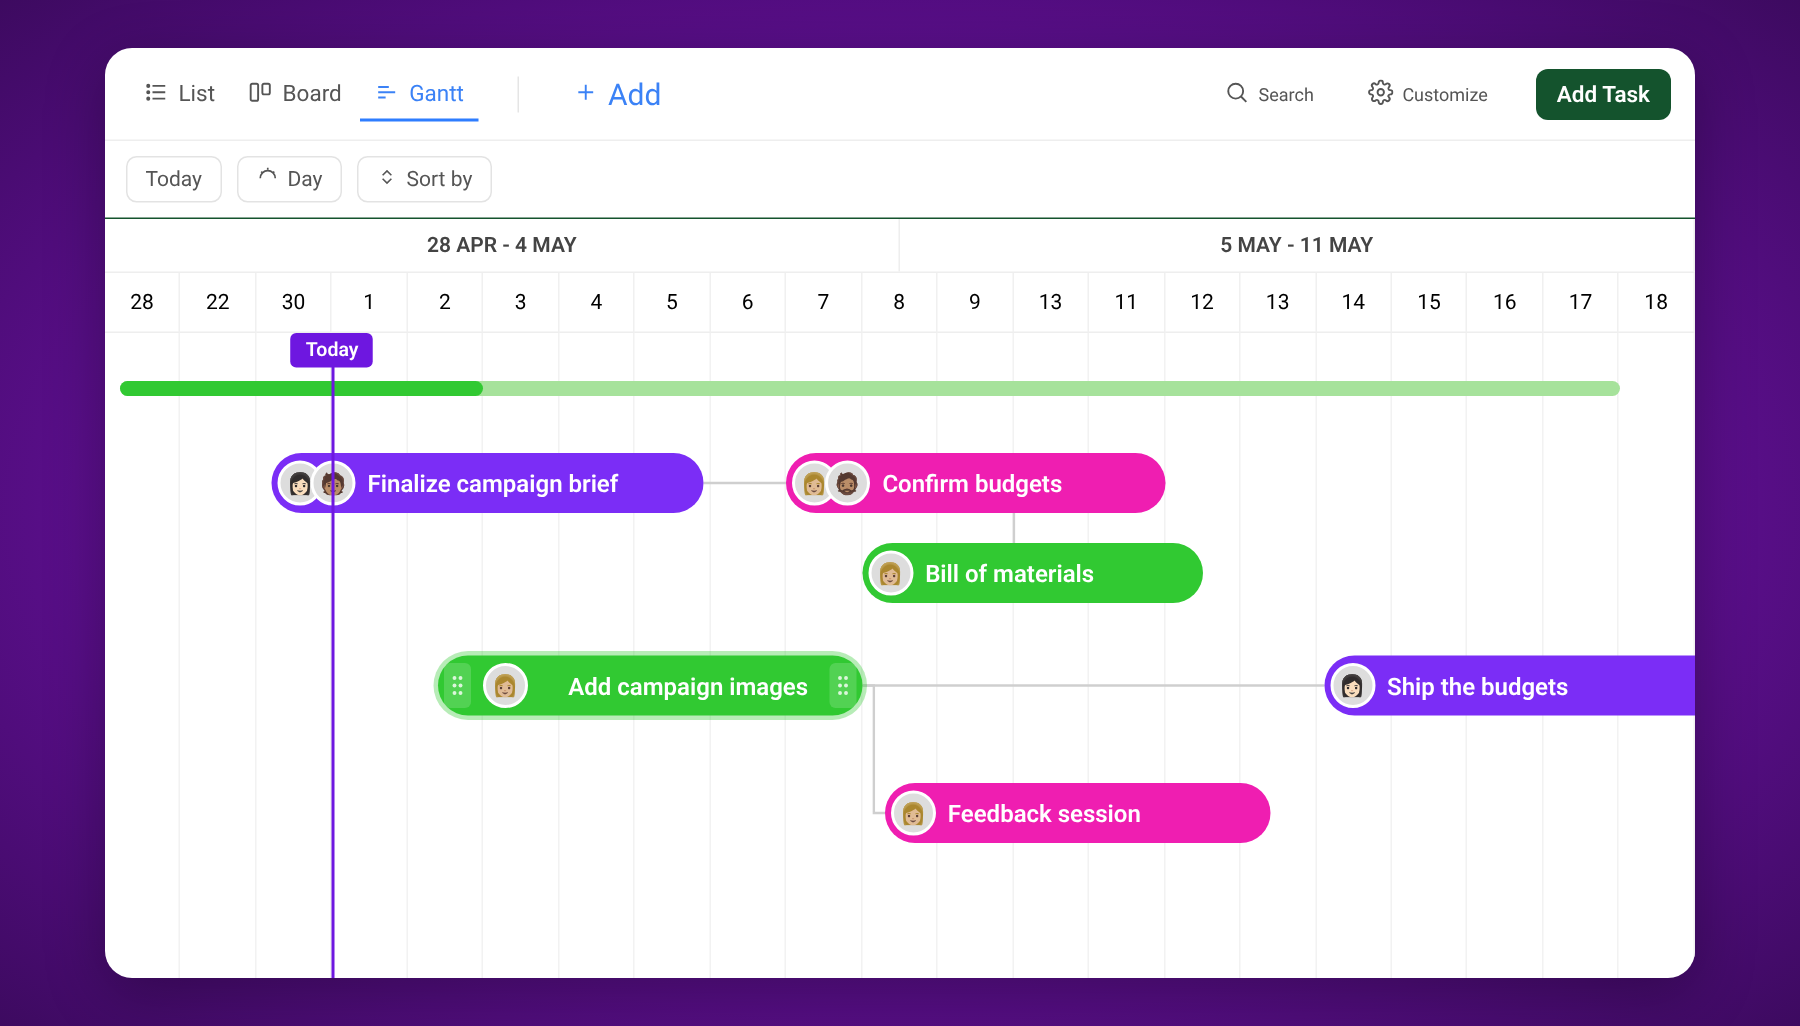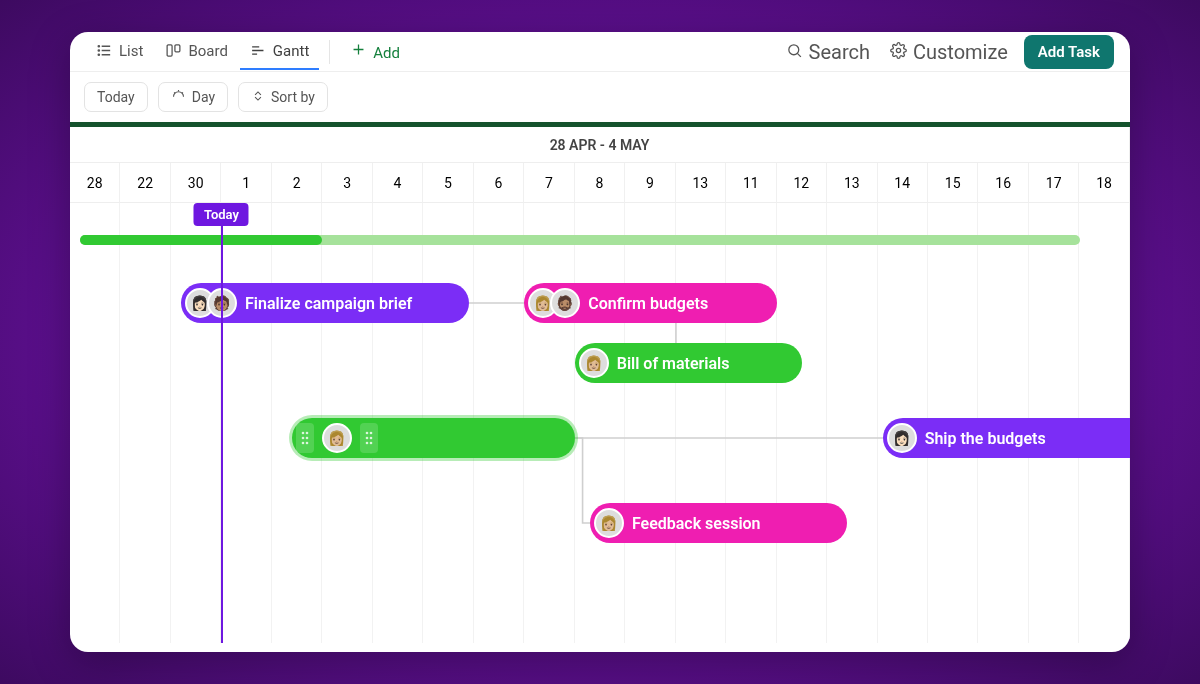--- a/index.html
+++ b/index.html
@@ -8,46 +8,46 @@
     background: radial-gradient(ellipse at center, #8a2be2 0%, #5d0f8f 60%, #3d0a60 100%);
     display: flex; align-items: center; justify-content: center;
   }
   .frame {
     width: 1060px; height: 620px; background: #fff; border-radius: 18px;
     overflow: hidden; box-shadow: 0 10px 40px rgba(0,0,0,0.3);
     position: relative;
   }
   
   .topnav {
-    display: flex; align-items: center; height: 40px; padding: 0 16px;
-    border-bottom: 1px solid #eee; gap: 0;
+    display: flex; align-items: center; height: 62px; padding: 0 16px;
+    border-bottom: 1px solid #eee; gap: 16px;
   }
   .view-tabs { display: flex; gap: 2px; }
   .view-tab {
     display: flex; align-items: center; gap: 6px; padding: 8px 10px;
     color: #555; font-size: 15px; cursor: pointer; border-bottom: 2px solid transparent;
   }
-  .view-tab.active { color: #404040; border-bottom-color: #2e7dff; }
+  .view-tab.active { color: #3b82f6; border-bottom-color: #2e7dff; }
   .view-tab .ico { display: inline-flex; }
   .divider { width: 1px; height: 24px; background: #e5e5e5; margin: 0 10px; }
-  .add-view { display: flex; align-items: flex-end; gap: 6px; color: #15803d; padding: 8px 10px; cursor: pointer; font-size: 15px; }
+  .add-view { display: flex; align-items: flex-end; gap: 6px; color: #3b82f6; padding: 8px 10px; cursor: pointer; font-size: 20px; }
   .spacer { flex: 1; }
-  .util { display: flex; align-items: center; gap: 6px; color: #555; font-size: 20px; padding: 8px 10px; cursor: pointer; }
+  .util { display: flex; align-items: center; gap: 6px; color: #555; font-size: 12px; padding: 8px 10px; cursor: pointer; }
   .add-task {
-    background: #0f766e; color: #fff; padding: 8px 14px; border-radius: 8px;
+    background: #14532d; color: #fff; padding: 8px 14px; border-radius: 8px;
     font-size: 15px; font-weight: 600; cursor: pointer; margin-left: 6px;
   }
   
   .toolbar { display: flex; gap: 10px; padding: 10px 14px; }
   .pill-btn {
     display: flex; align-items: center; gap: 6px; border: 1px solid #e3e3e3;
     color: #555; font-size: 14px; padding: 5px 12px; border-radius: 7px; cursor: pointer;
   }
   
-  .gantt { position: relative; border-top: 5px solid #14532d; text-align: right; }
+  .gantt { position: relative; border-top: 1px solid #14532d; text-align: right; }
   .weeks { display: flex; height: 36px; border-bottom: 1px solid #eee; }
   .week { flex: 1; display: flex; align-items: center; justify-content: center;
     color: #444; font-size: 14px; font-weight: 600; border-right: 1px solid #eee; }
   .days { display: flex; height: 40px; position: relative; }
   .day { flex: 1; display: flex; align-items: center; justify-content: center;
     color: #000000; font-size: 14px; border-right: 1px solid #f0f0f0; border-bottom: 1px solid #eee; }
   .chart { position: relative; height: 440px; }
   .grid { position: absolute; inset: 0; display: flex; }
   .gridcol { flex: 1; border-right: 1px solid #f2f2f2; }
   
@@ -191,20 +191,21 @@
             <polyline points="7 14 12 19 17 14"></polyline>
           </svg>
       </span>
       <span>Sort by</span>
     </div>
   </div>
 
   <div class="gantt">
     <div class="weeks">
       <div class="week">28 APR - 4 MAY</div>
+      <div class="week">5 MAY - 11 MAY</div>
     </div>
     <div class="days" id="days">
         <div class="day">28</div>
         <div class="day">22</div>
         <div class="day">30</div>
         <div class="day">1</div>
         <div class="day">2</div>
         <div class="day">3</div>
         <div class="day">4</div>
         <div class="day">5</div>
@@ -279,20 +280,21 @@
               <circle cx="7" cy="3" r="1.3" fill="#fff"></circle>
               <circle cx="3" cy="8" r="1.3" fill="#fff"></circle>
               <circle cx="7" cy="8" r="1.3" fill="#fff"></circle>
               <circle cx="3" cy="13" r="1.3" fill="#fff"></circle>
               <circle cx="7" cy="13" r="1.3" fill="#fff"></circle>
             </svg>
           </span>
           <span class="avatars">
             <span class="avatar">👩🏼</span>
           </span>
+          <span class="lbl">Add campaign images</span>
           <span class="handle">
             <svg width="10" height="16" viewBox="0 0 10 16">
               <circle cx="3" cy="3" r="1.3" fill="#fff"></circle>
               <circle cx="7" cy="3" r="1.3" fill="#fff"></circle>
               <circle cx="3" cy="8" r="1.3" fill="#fff"></circle>
               <circle cx="7" cy="8" r="1.3" fill="#fff"></circle>
               <circle cx="3" cy="13" r="1.3" fill="#fff"></circle>
               <circle cx="7" cy="13" r="1.3" fill="#fff"></circle>
             </svg>
           </span>

